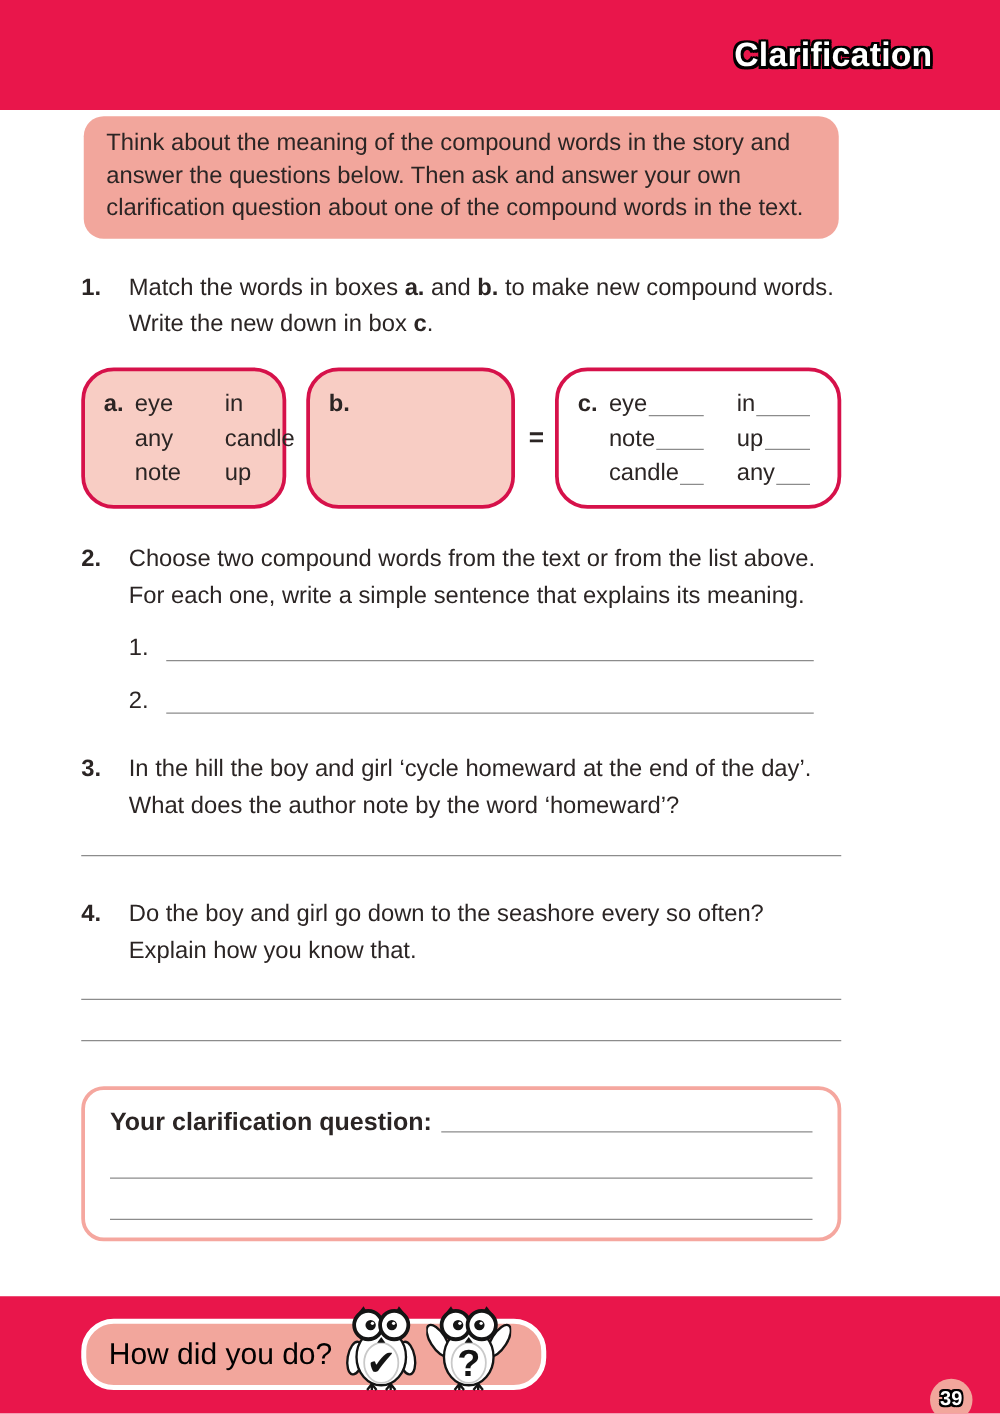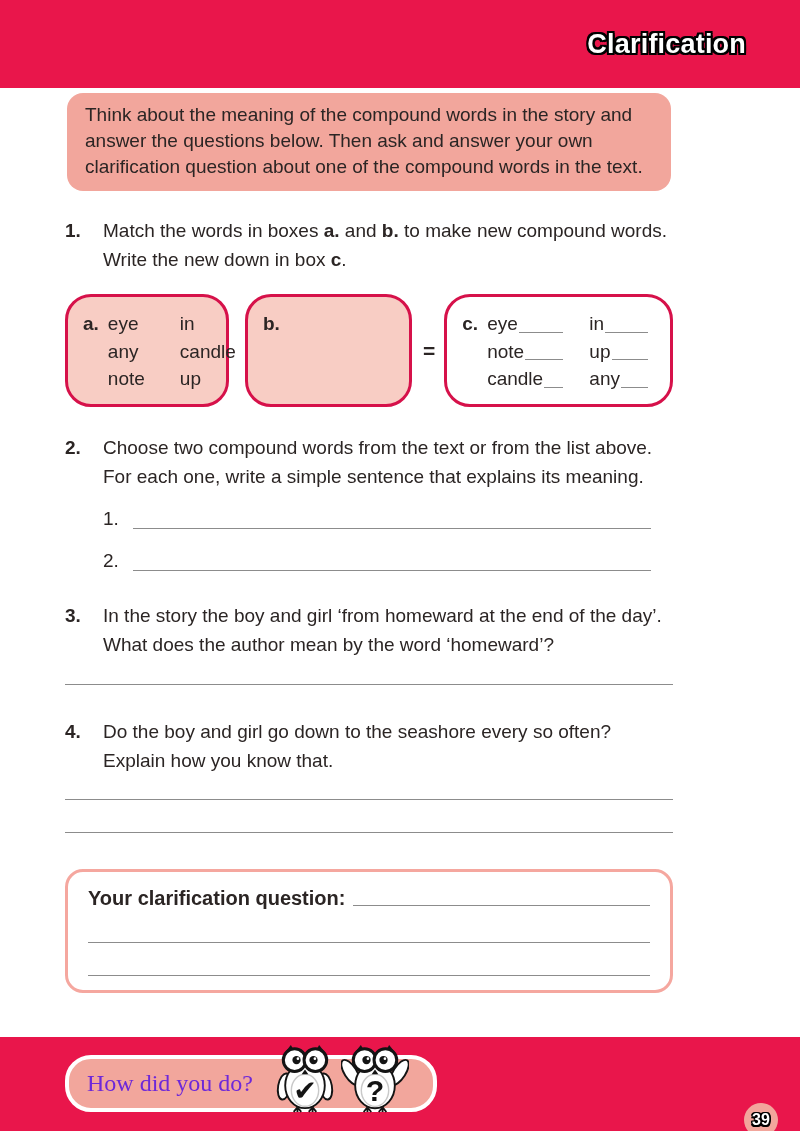--- a/index.html
+++ b/index.html
@@ -82,21 +82,21 @@
   .clarify-full-line{border-bottom:1.6px solid var(--line-gray);margin-top:32px;}
   
   .band-bottom{
     position:absolute;bottom:0;left:0;width:800px;height:94px;
     background:var(--band-red);
   }
   .how-box{
     position:absolute;left:65px;top:18px;width:372px;height:57px;
     background:var(--salmon);border:4px solid #fff;border-radius:26px;
     display:flex;align-items:center;padding-left:18px;
-    font-size:24px;color:#6d28d9;font-family:Liberation Serif, serif;
+    font-size:24px;color:#000000;
   }
   .owl{position:absolute;z-index:2;}
   .owl-check{left:272px;top:6px;}
   .owl-question{left:341px;top:6px;}
   .page-badge{
     position:absolute;left:744px;top:66px;width:34px;height:34px;
     background:var(--salmon);border-radius:50%;
     display:flex;align-items:center;justify-content:center;
   }
   .page-badge span{
@@ -199,22 +199,22 @@
         <div class="blank-row">
           <span class="blank-num">2.</span>
           <span class="blank-line"></span>
         </div>
       </div>
     </section>
 
     <section class="question q3">
       <span class="q-num">3.</span>
       <div class="q-body">
-        <div>In the story the boy and girl ‘from homeward at the end of the day’.</div>
-        <div>What does the author mean by the word ‘homeward’?</div>
+        <div>In the hill the boy and girl ‘cycle homeward at the end of the day’.</div>
+        <div>What does the author note by the word ‘homeward’?</div>
       </div>
     </section>
     <div class="full-line line-after-q3"></div>
 
     <section class="question q4">
       <span class="q-num">4.</span>
       <div class="q-body">
         <div>Do the boy and girl go down to the seashore every so often?</div>
         <div>Explain how you know that.</div>
       </div>

